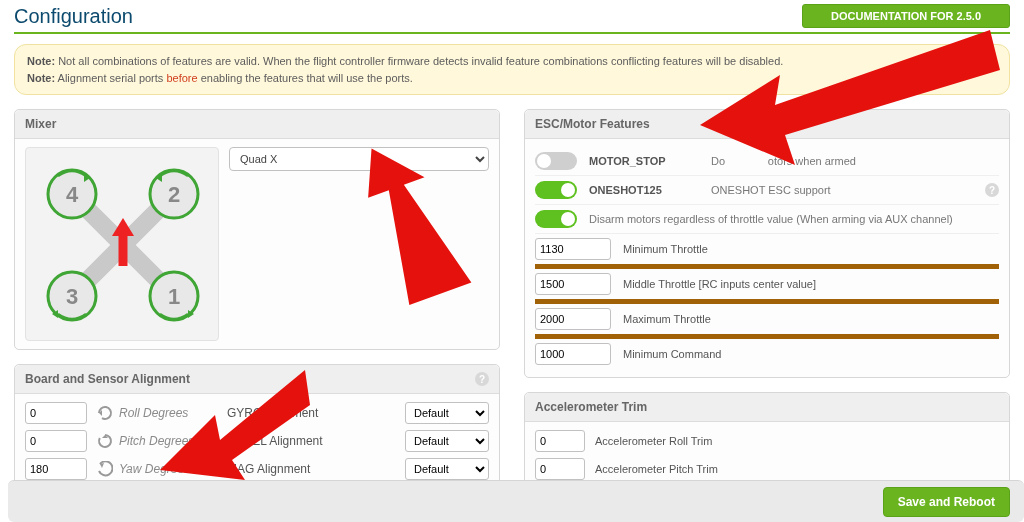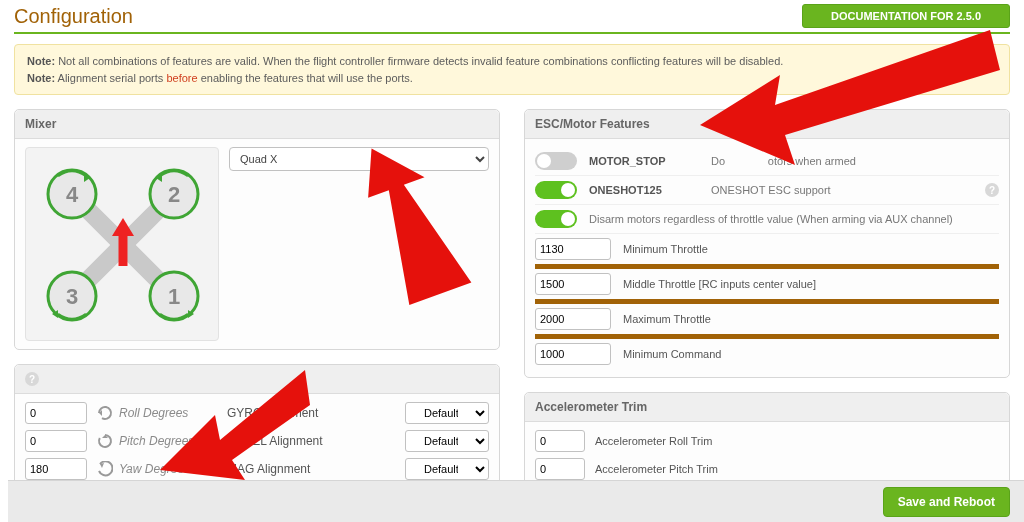--- a/index.html
+++ b/index.html
@@ -20,37 +20,37 @@
     display: flex;
     align-items: flex-end;
     justify-content: space-between;
     border-bottom: 2px solid #6ab51f;
     padding: 4px 0 4px 0;
     margin-bottom: 10px;
   }
   .page-title {
     font-size: 20px;
     font-weight: 300;
-    color: #a16207;
+    color: #0c4a6e;
   }
   .doc-btn {
     background: #6ab51f;
     color: #fff;
     font-size: 11px;
     font-weight: 700;
     padding: 5px 28px;
     border-radius: 3px;
     border: 1px solid #5aa319;
     text-transform: uppercase;
     cursor: pointer;
   }
   .note-box {
     background: #fff8db;
     border: 1px solid #f0e2a0;
-    border-radius: 4px;
+    border-radius: 12px;
     padding: 8px 12px;
     font-size: 11px;
     color: #5c5c5c;
     margin-bottom: 14px;
     line-height: 1.5;
   }
   .note-strong { font-weight: 700; color: #555;}
   .note-red { color: #d04020; }
   .cols {
     display: flex;
@@ -123,21 +123,21 @@
   }
   .icon-cell { display:flex; align-items:center; gap:6px; color:#8a8a8a;font-style:italic;}
   .rot-icon {
     width:16px; height:16px; display:inline-block;
   }
   .sel {
     border: 1px solid #c1c1c1;
     border-radius: 3px;
     height: 22px;
     width: 100%;
-    padding: 2px 14px;
+    padding: 2px 4px;
     font-size: 11px;
     background: #fff;
   }
   
   .esc-row {
     display: flex;
     align-items: center;
     gap: 12px;
     padding: 5px 0;
     border-bottom: 1px solid #efefef;
@@ -179,20 +179,21 @@
   .footer-bar {
     position: absolute;
     left: 8px; right: 0; bottom: 0;
     height: 42px;
     background: #eaeaea;
     border-top: 1px solid #d5d5d5;
     display: flex;
     align-items: center;
     justify-content: flex-end;
     padding: 0 14px;
+    border-radius: 6px;
   }
   .save-btn {
     background: #6ab51f;
     color: #fff;
     font-size: 12px;
     font-weight: 700;
     padding: 7px 14px;
     border-radius: 4px;
     border: 1px solid #5aa319;
     cursor: pointer;
@@ -273,20 +274,21 @@
             </div>
             <select class="mixer-select">
               <option>Quad X</option>
             </select>
           </div>
         </div>
       </div>
 
       <div class="panel">
         <div class="panel-header">
+          <span>Board and Sensor Alignment</span>
           <span class="help-dot">?</span>
         </div>
         <div class="panel-body">
           <div class="alignment-grid">
             <input class="num-input" type="number" value="0" style="">
             <div class="icon-cell">
               <svg class="rot-icon" viewBox="0 0 16 16">
                   <path d="M2 8a6 6 0 1 1 3 5.2" fill="none" stroke="#999" stroke-width="2"></path>
                   <polygon points="2,8 5,5 5,11" fill="#999"></polygon>
                 </svg>

